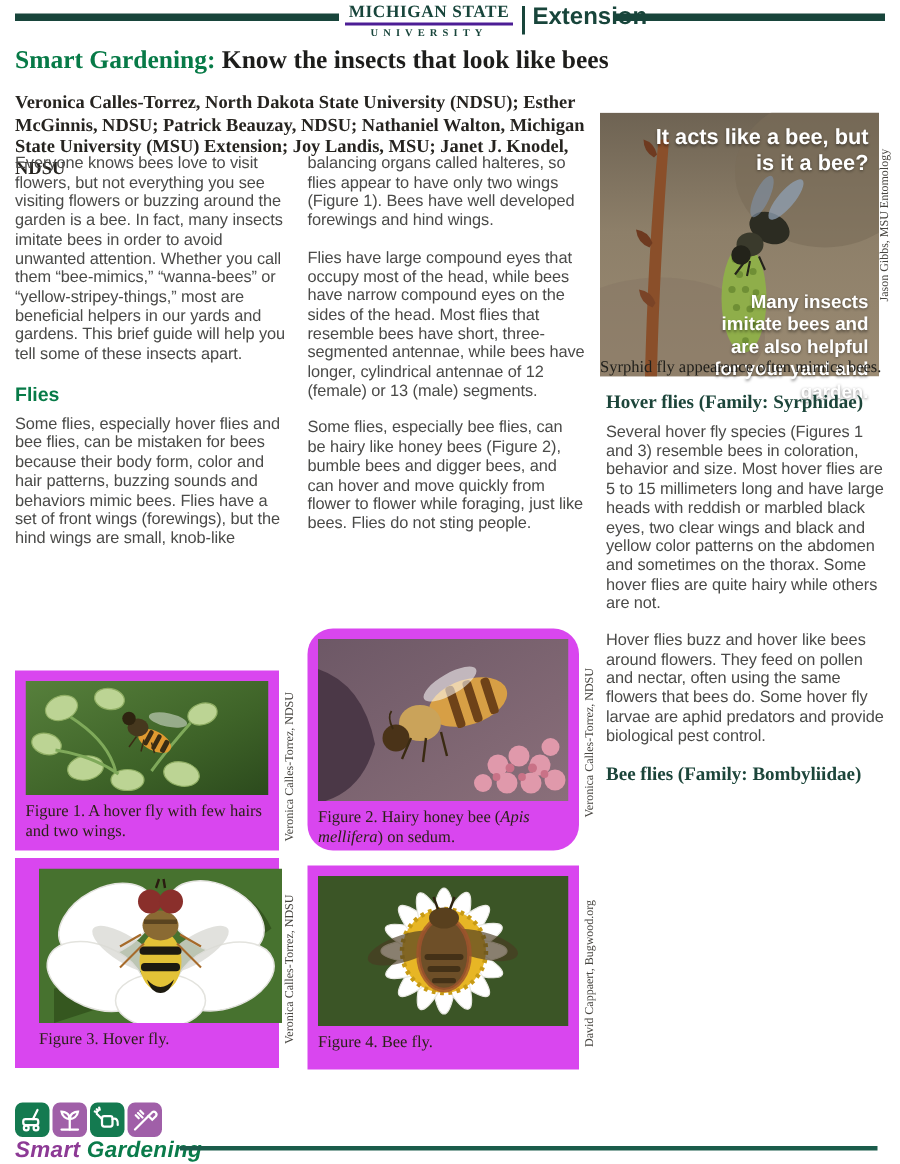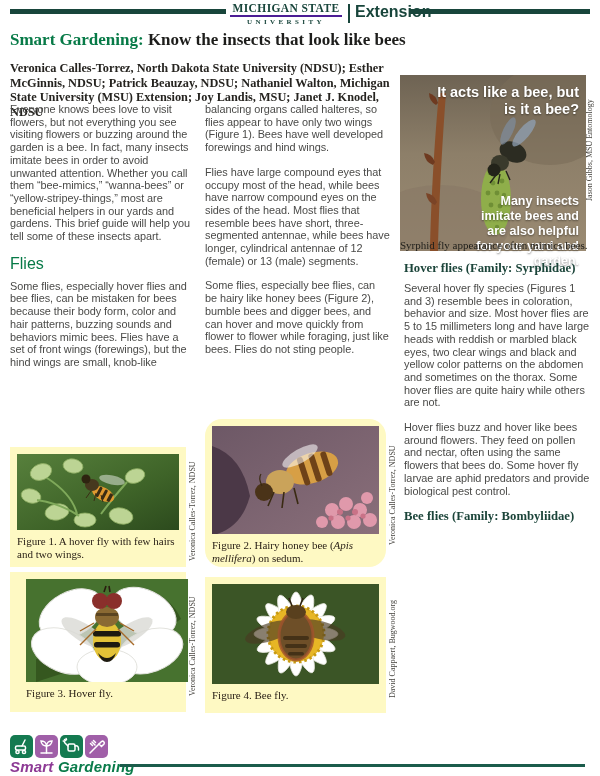--- a/index.html
+++ b/index.html
@@ -38,25 +38,25 @@
     color:#ffffff; font-weight:bold; font-size:12.5px; line-height:15px; text-shadow:0 1px 2px rgba(0,0,0,.45); }
   .hero-caption { position:absolute; left:400px; top:239px; width:190px;
     font-family:"Liberation Serif", serif; font-size:11px; color:#21201c; }
 
   
   .col { position:absolute; top:103px; }
   #col1 { left:10px;  width:181px; }
   #col2 { left:205px; width:185px; }
   #col3 { left:404px; top:261px; width:187px; }
   .col p { margin:0 0 12px; font-size:10.9px; line-height:12.7px; color:#4a4a48; letter-spacing:-0.05px; }
-  .h-green { margin:3px 0 7px; font-size:16px; font-weight:400; color:#077a47; }
+  .h-green { margin:3px 0 7px; font-size:13px; font-weight:700; color:#077a47; }
   .h-dark  { margin:0 0 6px;  font-size:12.7px; font-weight:800; color:#1c453a;font-family:Liberation Serif, serif; }
 
   
-  .figbox { position:absolute; background:#fef9c3; padding:7px; }
+  .figbox { position:absolute; background:#d946ef; padding:7px; }
   #fig1 { left:10px;  top:447px; width:176px; height:120px; }
   #fig2 { left:205px; top:419px; width:181px; height:148px;border-radius:17px; }
   #fig3 { left:10px;  top:572px; width:176px; height:140px;padding-left:16px; }
   #fig4 { left:205px; top:577px; width:181px; height:136px; }
   .figbox svg { display:block; }
   .figcap { font-family:"Liberation Serif", serif; font-size:11px; line-height:12.5px; color:#2b2218; margin-top:5px; }
   .figcap .ital { font-style:italic; }
 
   
   .vcredit { position:absolute; writing-mode:vertical-rl; transform:rotate(180deg);

